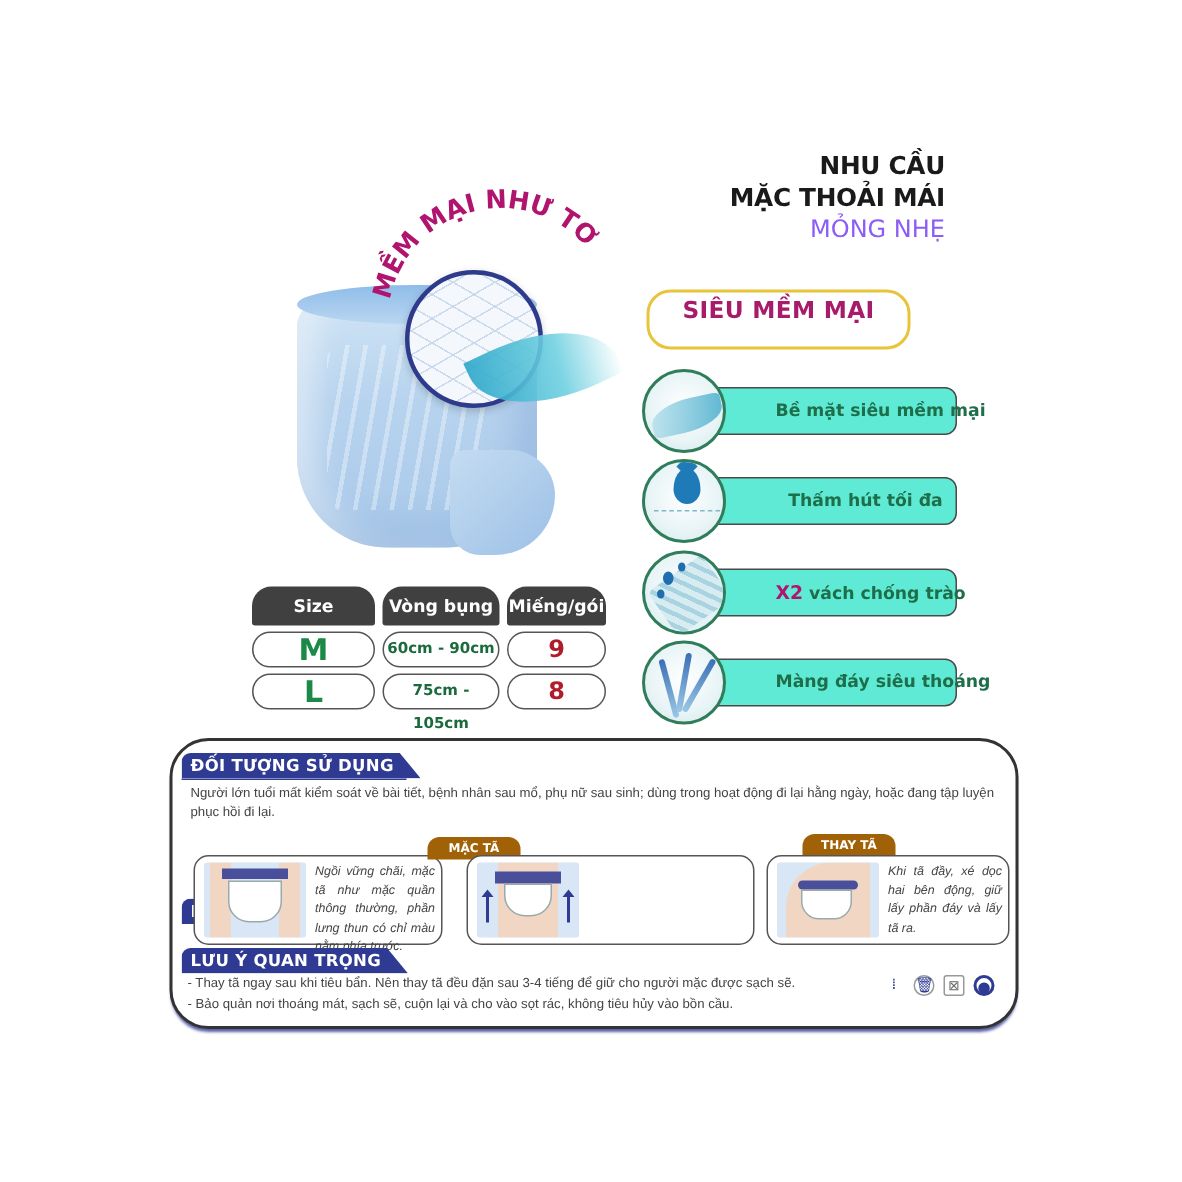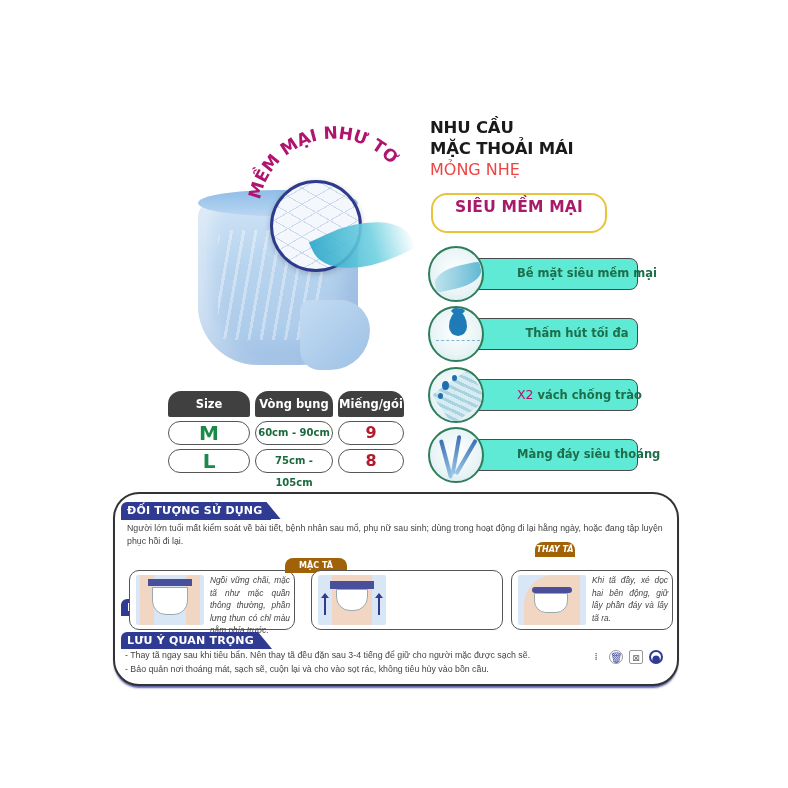--- a/index.html
+++ b/index.html
@@ -37,39 +37,39 @@
   }
   .feather {
     position: absolute; left: 155px; top: 100px; width: 95px; height: 50px;
     background: linear-gradient(100deg, #2aa6c9 0%, #6fd0e0 60%, rgba(160,230,240,0) 100%);
     border-radius: 0 80% 0 80%; transform: rotate(-25deg); opacity: .9;
   }
   .arc-text { position: absolute; left: 0; top: 0; width: 270px; height: 200px; }
   .arc-text text { font-family: "DejaVu Sans", sans-serif; font-weight: bold; font-size: 17px; fill: #b0146f; }
 
   
-  .headline { position: absolute; left: 430px; top: 117px; width: 200px; text-align: left; }
+  .headline { position: absolute; left: 430px; top: 100px; width: 200px; text-align: right; }
   .headline .l1, .headline .l2 { font-family: "DejaVu Sans", sans-serif; font-weight: bold; font-size: 16.5px; color: #1a1a1a; line-height: 21px; letter-spacing: -.2px; }
-  .headline .l3 { font-size: 16px; color: #ef4444; line-height: 22px; }
+  .headline .l3 { font-size: 16px; color: #8b5cf6; line-height: 22px; }
   .pill-tag {
     position: absolute; left: 431px; top: 193px; width: 176px; height: 40px;
     border: 2px solid #e8c43a; border-radius: 16px; text-align: center;
     font-weight: bold; font-size: 15.5px; color: #a81a6a; line-height: 24px; letter-spacing: .2px;
   }
 
   
   .feature { position: absolute; left: 428px; height: 56px; width: 190px; }
   .feature .bar {
     position: absolute; left: 38px; top: 12px; width: 172px; height: 32px;
     border: 1.5px solid #4a4a4a; border-radius: 8px; background: #5eead4;
     font-size: 11.5px; color: #1e6e4a; font-weight: 600; line-height: 29px; padding-left: 50px;
     white-space: nowrap;
     text-align: center;
   }
-  .feature .bar .x2 { color: #b0146f; font-weight: normal; font-size: 12.5px; margin-right: 4px; }
+  .feature .bar .x2 { color: #b0146f; font-weight: bold; font-size: 12.5px; margin-right: 4px; }
   .feature .ring {
     position: absolute; left: 0; top: 0; width: 56px; height: 56px; border-radius: 50%;
     border: 2.5px solid #2f7d5a; background: radial-gradient(circle at 50% 45%, #ffffff 0%, #e8f4f6 60%, #cfe7ea 100%);
     z-index: 2; overflow: hidden;
   }
   .ring .wave { position: absolute; left: 4px; top: 18px; width: 48px; height: 22px;
     background: linear-gradient(100deg, #b9e1ec, #3ba7c9); border-radius: 60% 10% 60% 10%; transform: rotate(-12deg); opacity: .8; }
   .ring .drop { position: absolute; left: 19px; top: 4px; width: 18px; height: 24px;
     background: #1f7bb8; border-radius: 50% 50% 50% 50% / 60% 60% 40% 40%; }
   .ring .drop::before { content: ""; position: absolute; left: 4px; top: -6px; width: 10px; height: 10px; background: #1f7bb8; transform: rotate(45deg); }
@@ -220,21 +220,21 @@
   <div class="step" style="left:196px;top:76px;width:192px;">
     <div class="pic">
       <div class="skin" style="left:14px;top:0;width:40px;height:50px;"></div>
       <div class="band" style="left:12px;top:6px;width:44px;height:8px;"></div>
       <div class="brief" style="left:18px;top:14px;width:32px;height:22px;border-radius:0 0 14px 14px;"></div>
       <div class="arrow" style="left:6px;top:22px;"></div>
       <div class="arrow" style="left:60px;top:22px;"></div>
     </div>
   </div>
 
-  <div class="step-pill" style="left:420px;top:48px;width:40px;font-style:italic;">THAY TÃ</div>
+  <div class="step-pill" style="left:420px;top:62px;width:62px;">THAY TÃ</div>
   <div class="step" style="left:396px;top:76px;width:162px;">
     <div class="pic">
       <div class="skin" style="left:6px;top:0;width:56px;height:50px;border-radius:30px 0 0 0;"></div>
       <div class="band" style="left:14px;top:12px;width:40px;height:6px;border-radius:4px;"></div>
       <div class="brief" style="left:16px;top:18px;width:34px;height:20px;border-radius:0 0 12px 12px;"></div>
     </div>
     <div class="txt">Khi tã đầy, xé dọc hai bên động, giữ lấy phần đáy và lấy tã ra.</div>
   </div>
 
   <div class="sec-tab" style="left:6px;top:138px;">LƯU Ý QUAN TRỌNG</div>

